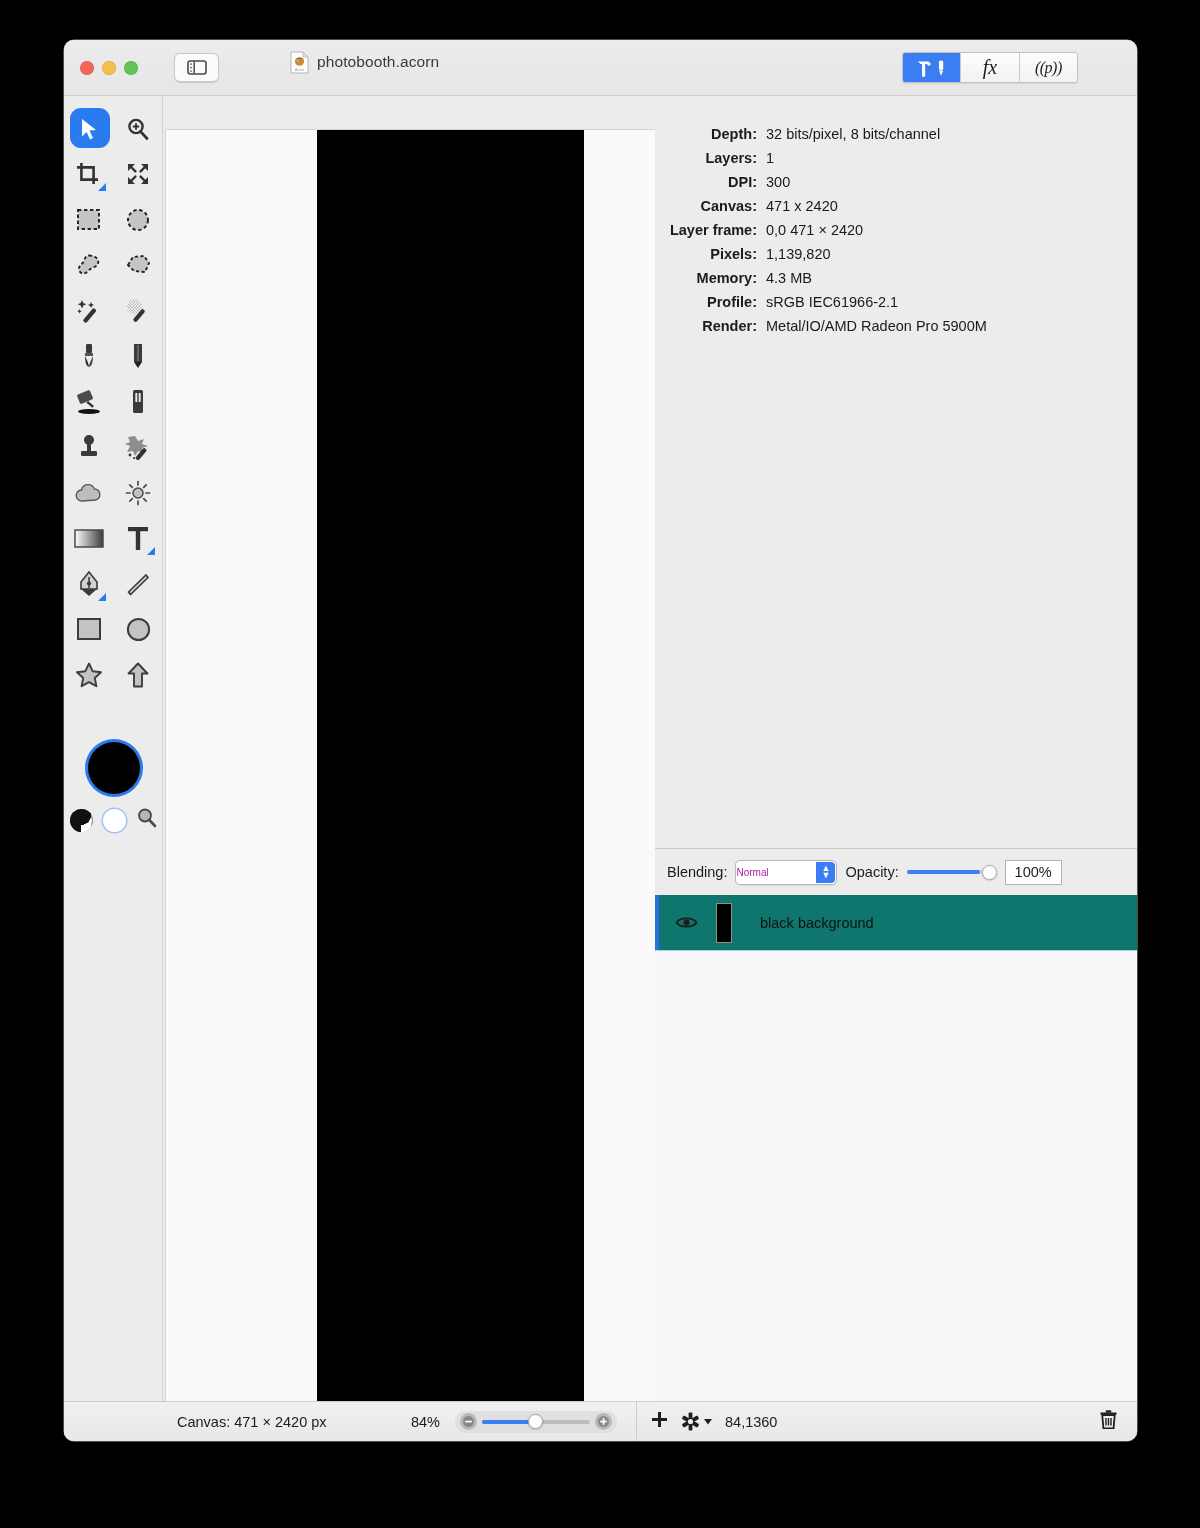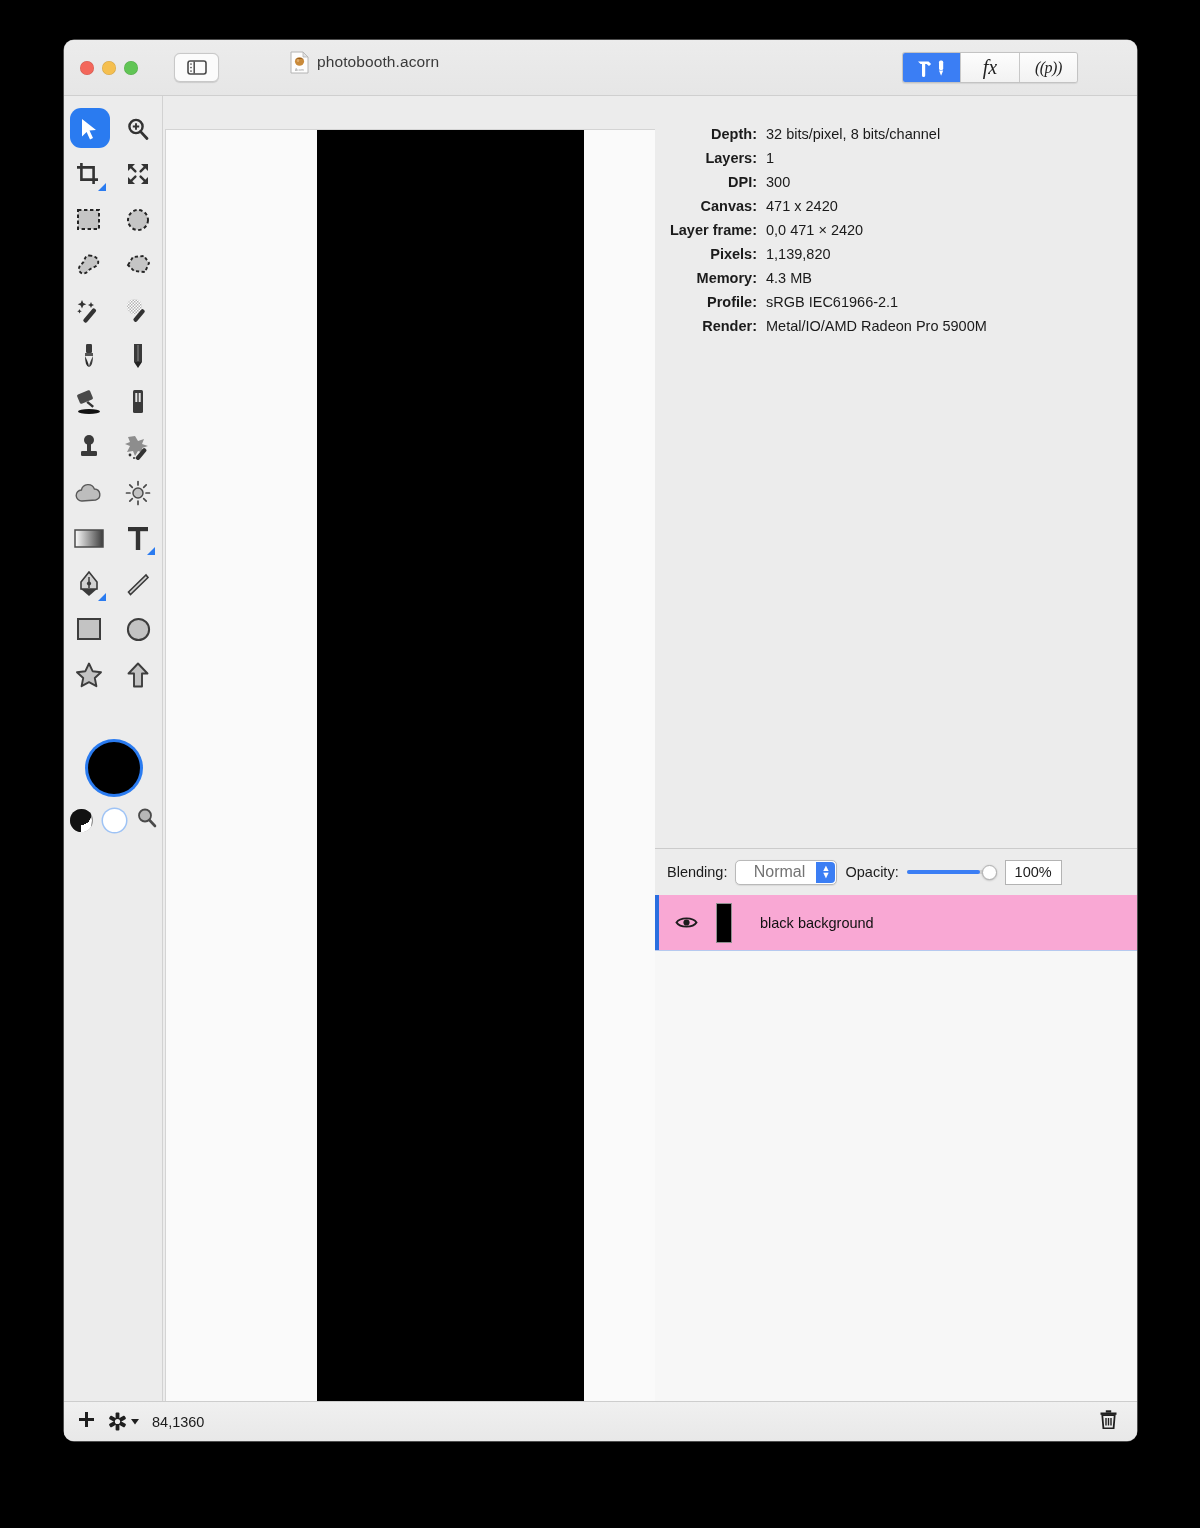--- a/index.html
+++ b/index.html
@@ -173,21 +173,21 @@
   .blend-select {
     width: 102px; height: 25px;
     background: #fff;
     border: 0.5px solid #b9b9b9;
     border-radius: 5px;
     display: flex; align-items: center;
     position: relative;
     box-shadow: 0 0.5px 1px rgba(0,0,0,.08);
   }
   .blend-select .val {
-    flex: 1; text-align: center; font-size: 16px; color: #737373; padding-right: 14px;
+    flex: 1; font-size: 10px; color: #a21caf; padding-right: 14px;
   }
   .stepper {
     position: absolute; right: 1px; top: 1px; bottom: 1px; width: 19px;
     background: #3b7ef4; border-radius: 0 4px 4px 0;
     display: flex; flex-direction: column; align-items: center; justify-content: center;
     color: #fff; line-height: 7px; font-size: 9px;
   }
   .opacity-slider {
     position: relative; width: 90px; height: 16px; display: flex; align-items: center;
   }
@@ -204,21 +204,21 @@
   }
   .opacity-field {
     width: 57px; height: 25px; background: #fff;
     border: 1px solid #b3b3b3;
     display: flex; align-items: center; justify-content: center;
     font-size: 14.5px; color: #1b1b1b;
   }
 
   .layer-list { position: absolute; left: 0; right: 0; top: 46px; bottom: 0; background: #f7f7f7; }
   .layer-row {
-    position: relative; height: 56px; background: #f9a8d4;
+    position: relative; height: 56px; background: #0f766e;
     display: flex; align-items: center; gap: 0;
     border-bottom: 1px solid #b6c9ef;
   }
   .layer-row .accent {
     position: absolute; left: 0; top: 0; bottom: 0; width: 4px; background: #2a6fe0;
   }
   .layer-eye { width: 62px; display: flex; align-items: center; justify-content: center; }
   .layer-thumb {
     width: 14px; height: 38px; background: #000;
     box-shadow: 0 0 0 1px #8f8f8f;
@@ -621,20 +621,43 @@
               </svg>
             </span>
             <span class="layer-thumb"></span>
             <span class="layer-name">black background</span>
           </div>
         </div>
       </div>
     </div>
 
     <div class="bottombar">
+      <div class="bb-left">
+        <span class="bb-canvas-text">Canvas: 471 × 2420 px</span>
+        <span class="zoom-pct">84%</span>
+        <div class="zoom-widget">
+          <span class="zoom-btn">
+            <svg width="11" height="11" viewBox="0 0 11 11">
+              <circle cx="5.5" cy="5.5" r="5.5" fill="#888"></circle>
+              <rect x="2.2" y="4.7" width="6.6" height="1.7" fill="#fff"></rect>
+            </svg>
+          </span>
+          <span class="zoom-track">
+            <span class="zoom-fill"></span>
+            <span class="zoom-knob"></span>
+          </span>
+          <span class="zoom-btn">
+            <svg width="11" height="11" viewBox="0 0 11 11">
+              <circle cx="5.5" cy="5.5" r="5.5" fill="#888"></circle>
+              <rect x="2.2" y="4.7" width="6.6" height="1.7" fill="#fff"></rect>
+              <rect x="4.7" y="2.2" width="1.7" height="6.6" fill="#fff"></rect>
+            </svg>
+          </span>
+        </div>
+      </div>
       <div class="bb-right">
         <span>
           <svg width="17" height="17" viewBox="0 0 17 17">
             <rect x="7" y="1" width="3" height="15" fill="#1f1f1f"></rect>
             <rect x="1" y="7" width="15" height="3" fill="#1f1f1f"></rect>
           </svg>
         </span>
         <span class="gear-wrap">
           <svg width="19" height="19" viewBox="0 0 19 19">
             <g fill="#1f1f1f">

